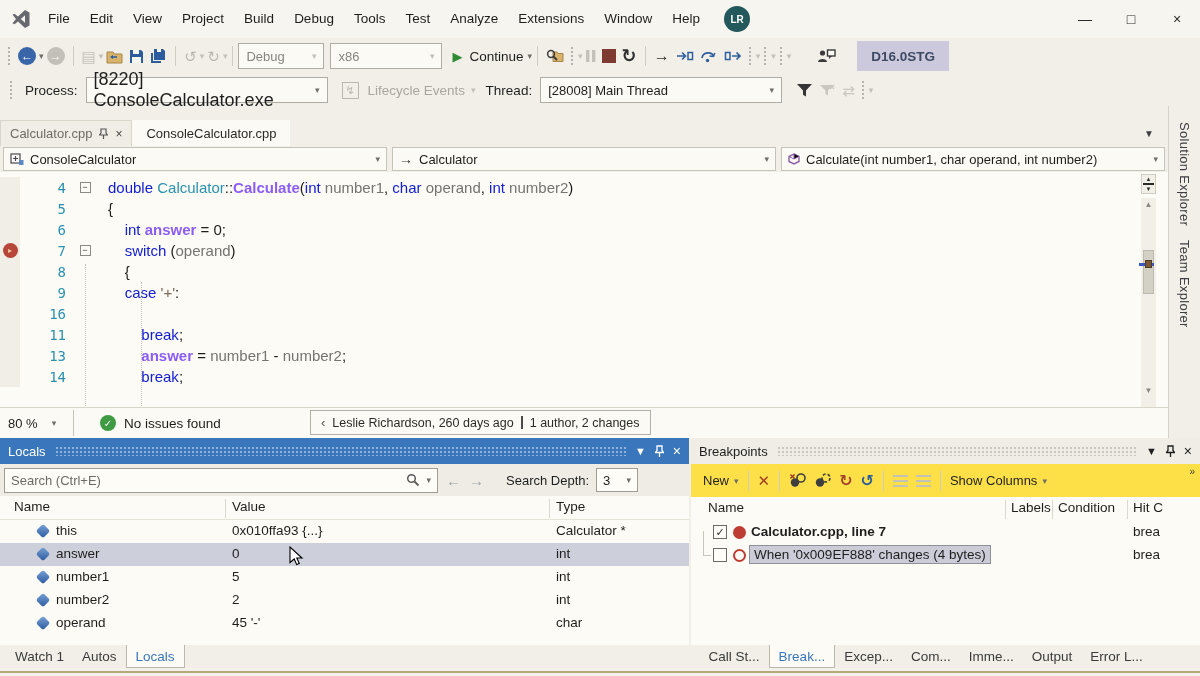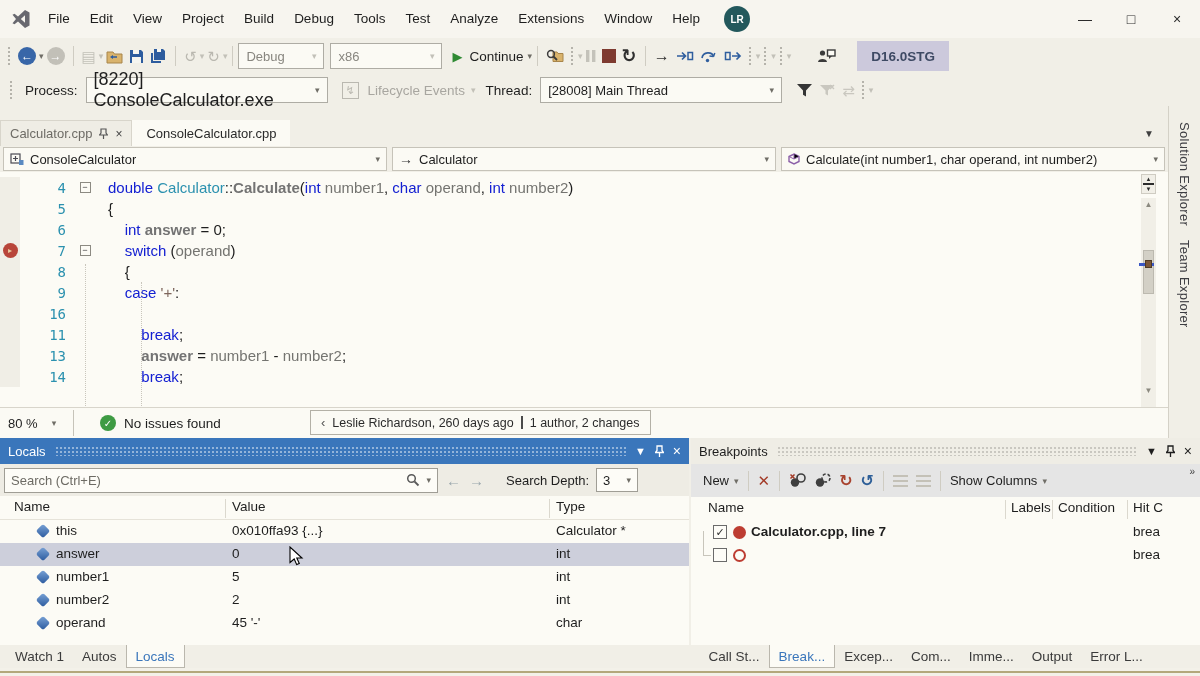--- a/index.html
+++ b/index.html
@@ -39,21 +39,21 @@
 .navbox .caret{margin-left:auto;}
 .code{position:absolute;left:0;top:66px;width:1168px;height:235px;background:#fcfbf5;overflow:hidden;}
 .code-inner{position:absolute;left:0;top:0;width:1140px;height:235px;padding-top:5px;}
 .code-line{display:flex;height:21px;align-items:center;font-family:"DejaVu Sans Mono","Liberation Mono",monospace;font-size:15px;white-space:pre;}
 .cl-bp{width:20px;height:21px;flex:none;display:flex;align-items:center;justify-content:center;background:#f0eee6;}
 .cl-num{width:56px;flex:none;text-align:right;padding-right:10px;color:#2b91af;font-size:14px;font-family:"DejaVu Sans Mono","Liberation Mono",monospace;}
 .cl-fold{width:18px;flex:none;display:flex;align-items:center;justify-content:center;}
 .foldbox{width:11px;height:11px;border:1px solid #8c8a82;background:#fcfbf5;font-size:9px;line-height:9px;text-align:center;color:#3b3b3b;}
 .cl-code{padding-left:14px;}
 .bp-dot{width:15px;height:15px;border-radius:50%;background:#b8453a;display:flex;align-items:center;justify-content:center;color:#e9cb9d;font-size:8px;}
-.tk-k{color:#1420d2;}.tk-t{color:#2b91af;}.tk-f{color:#737373;font-weight:bold;}
+.tk-k{color:#1420d2;}.tk-t{color:#2b91af;}.tk-f{color:#8b5cf6;font-weight:bold;}
 .tk-g{color:#747470;}.tk-s{color:#7d655b;}.tk-p{color:#1e1e1e;}
 .iguide{position:absolute;width:1px;border-left:1px dotted #c9c6bc;}
 .vscroll{position:absolute;right:12px;top:0;width:15px;height:235px;background:#f1efe7;}
 .vs-arrow{position:absolute;left:0;width:15px;height:14px;text-align:center;font-size:8px;color:#8b897f;line-height:14px;}
 .vs-thumb{position:absolute;left:2px;top:52px;width:11px;height:44px;background:#d3d0c6;border:1px solid #bcb9af;}
 .vs-mark{position:absolute;left:-2px;top:65px;width:15px;height:3px;background:#3a57c4;}
 .vs-markdot{position:absolute;left:4px;top:62px;width:7px;height:8px;background:#7a5638;border:1px solid #4f3a22;}
 .splitter{position:absolute;right:12px;top:-62px;width:15px;height:20px;background:#f1efe7;border:1px solid #cfccc2;display:flex;flex-direction:column;align-items:center;justify-content:center;gap:1px;font-size:6px;color:#2b2b2b;}
 .splitter .bar{width:11px;height:2px;background:#2b2b2b;}
 .estatus{position:absolute;left:0;top:301px;width:1168px;height:31px;background:#fbfaf4;border-top:1px solid #d8d5cb;display:flex;align-items:center;}
@@ -86,21 +86,21 @@
 .depthbox{width:42px;height:24px;background:#fdfcf7;border:1px solid #9f9d95;display:flex;align-items:center;justify-content:space-between;padding:0 6px;font-size:13px;color:#1e1e1e;}
 .ltable{position:relative;height:149px;font-size:13.5px;}
 .lhead{position:relative;height:24px;border-bottom:1px solid #e6e3d9;}
 .lhead span{position:absolute;top:3px;font-size:13.5px;color:#1e1e1e;}
 .colsep{position:absolute;top:2px;width:1px;height:19px;background:#dbd8ce;}
 .lrow{position:relative;height:23px;}
 .lrow.sel{background:#cdcfdb;}
 .lrow .cell{position:absolute;top:3px;white-space:nowrap;}
 .varicon{position:absolute;left:38px;top:6px;width:10px;height:10px;background:linear-gradient(135deg,#7aa3d6,#2b5a9e);transform:rotate(45deg);border-radius:2px;}
 
-.bptoolbar{height:33px;background:#e5e5e5;display:flex;align-items:center;padding:0 8px;font-size:13px;position:relative;}
+.bptoolbar{height:33px;background:#fde047;display:flex;align-items:center;padding:0 8px;font-size:13px;position:relative;}
 .bpt-item{display:flex;align-items:center;gap:5px;margin:0 4px;flex:none;}
 .redx{color:#a33b28;font-weight:bold;font-size:15px;}
 .bluearrow{font-size:16px;font-weight:bold;}
 .graylines{width:15px;height:12px;background:repeating-linear-gradient(#c4c1b7 0 2px,transparent 2px 5px);}
 .overflow{position:absolute;right:6px;top:2px;color:#3b3b3b;font-size:10px;letter-spacing:-1px;}
 .bptable{position:relative;height:148px;font-size:13.5px;}
 .bphead{position:relative;height:24px;}
 .bphead span{position:absolute;top:3px;}
 .bprow{position:relative;height:23px;}
 .bpcheck{position:absolute;left:22px;top:4px;width:14px;height:14px;border:1px solid #6a6a6a;background:#fdfcf7;font-size:11px;line-height:13px;text-align:center;color:#2b2b2b;}
@@ -523,20 +523,21 @@
         <div class="treeline" style="left:12px;top:34px;width:8px;height:1px"></div>
       <div class="bprow">
             <span class="bpcheck">✓</span>
             <span class="bpcircle filled"></span>
             <span class="bplabel bold">Calculator.cpp, line 7</span>
             <span class="bphit">brea</span>
           </div>
           <div class="bprow">
             <span class="bpcheck"></span>
             <span class="bpcircle hollow"></span>
+            <span class="bplabel sel">When '0x009EF888' changes (4 bytes)</span>
             <span class="bphit">brea</span>
           </div>
         </div>
 
     </div>
   </div>
 
   <div class="abs bottom-tabs">
     <div id="locals-tabs" style="display:flex;margin-left:6px">
         <div class="btab">Watch 1</div>

